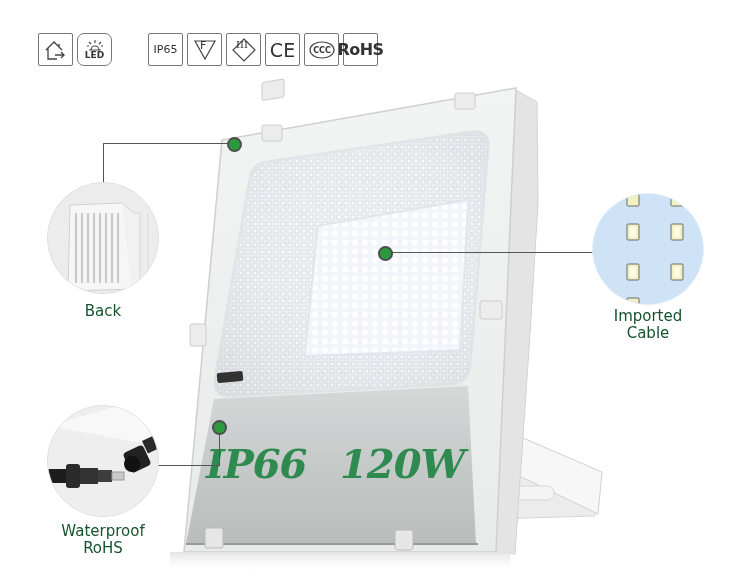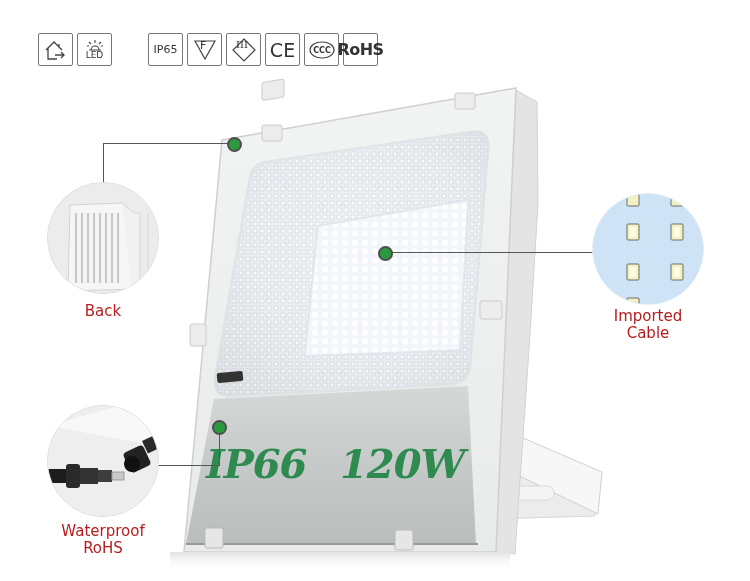--- a/index.html
+++ b/index.html
@@ -4,36 +4,36 @@
 <style>
   html,body{margin:0;padding:0;background:#fff;}
   body{width:750px;height:581px;position:relative;overflow:hidden;font-family:"DejaVu Sans","Liberation Sans",sans-serif;}
   .abs{position:absolute;}
   
   .badges{left:38px;top:33px;display:flex;gap:4px;}
   .badge{width:35px;height:33px;border:1.5px solid #777;border-radius:2px;box-sizing:border-box;display:flex;align-items:center;justify-content:center;color:#333;font-size:11px;font-weight:bold;background:#fff;position:relative;}
   .badge svg{display:block;}
   
   .bubble{border-radius:50%;overflow:hidden;border:1px solid #ddd;box-sizing:border-box;}
-  .label{font-size:15px;color:#b91c1c;text-align:center;line-height:17px;}
+  .label{font-size:15px;color:#14532d;text-align:center;line-height:17px;}
   .line{background:#555;}
   .dot{width:11px;height:11px;border-radius:50%;background:#2b9a3e;border:2.5px solid #4e4e4e;box-sizing:content-box;}
   .spec{font-family:"DejaVu Serif","Liberation Serif",serif;font-style:italic;font-weight:bold;color:#2e8a4f;font-size:40px;letter-spacing:-1px;}
 </style>
 </head>
 <body>
 
 <div class="abs badges">
   <div class="badge">
     <svg width="26" height="24" viewBox="0 0 26 24">
         <path d="M3 12 L11 4 L19 12 M5 10 V21 H14 M16 6 V9" fill="none" stroke="#444" stroke-width="1.3"></path>
         <path d="M12 17 H21 M18 14 L21 17 L18 20" fill="none" stroke="#444" stroke-width="1.3"></path>
       </svg>
   </div>
-  <div class="badge" style="flex-direction:column;font-size:9px;font-weight:normal;">
+  <div class="badge" style="flex-direction:column;font-size:9px;font-weight:bold;border-radius:7px;">
     <svg width="20" height="12" viewBox="0 0 20 12">
         <path d="M4 11 H16 M6 11 A4 4 0 0 1 14 11 M10 1 V4 M4 3 L6 5 M16 3 L14 5 M2 7 H4 M16 7 H18" fill="none" stroke="#444" stroke-width="1.1"></path>
       </svg>
     <span style="line-height:9px;">LED</span>
   </div>
   <div class="badge" style="font-weight:normal;font-size:11px;margin-left:32px;">
     <span>IP65</span>
   </div>
   <div class="badge">
     <svg width="26" height="24" viewBox="0 0 26 24">

